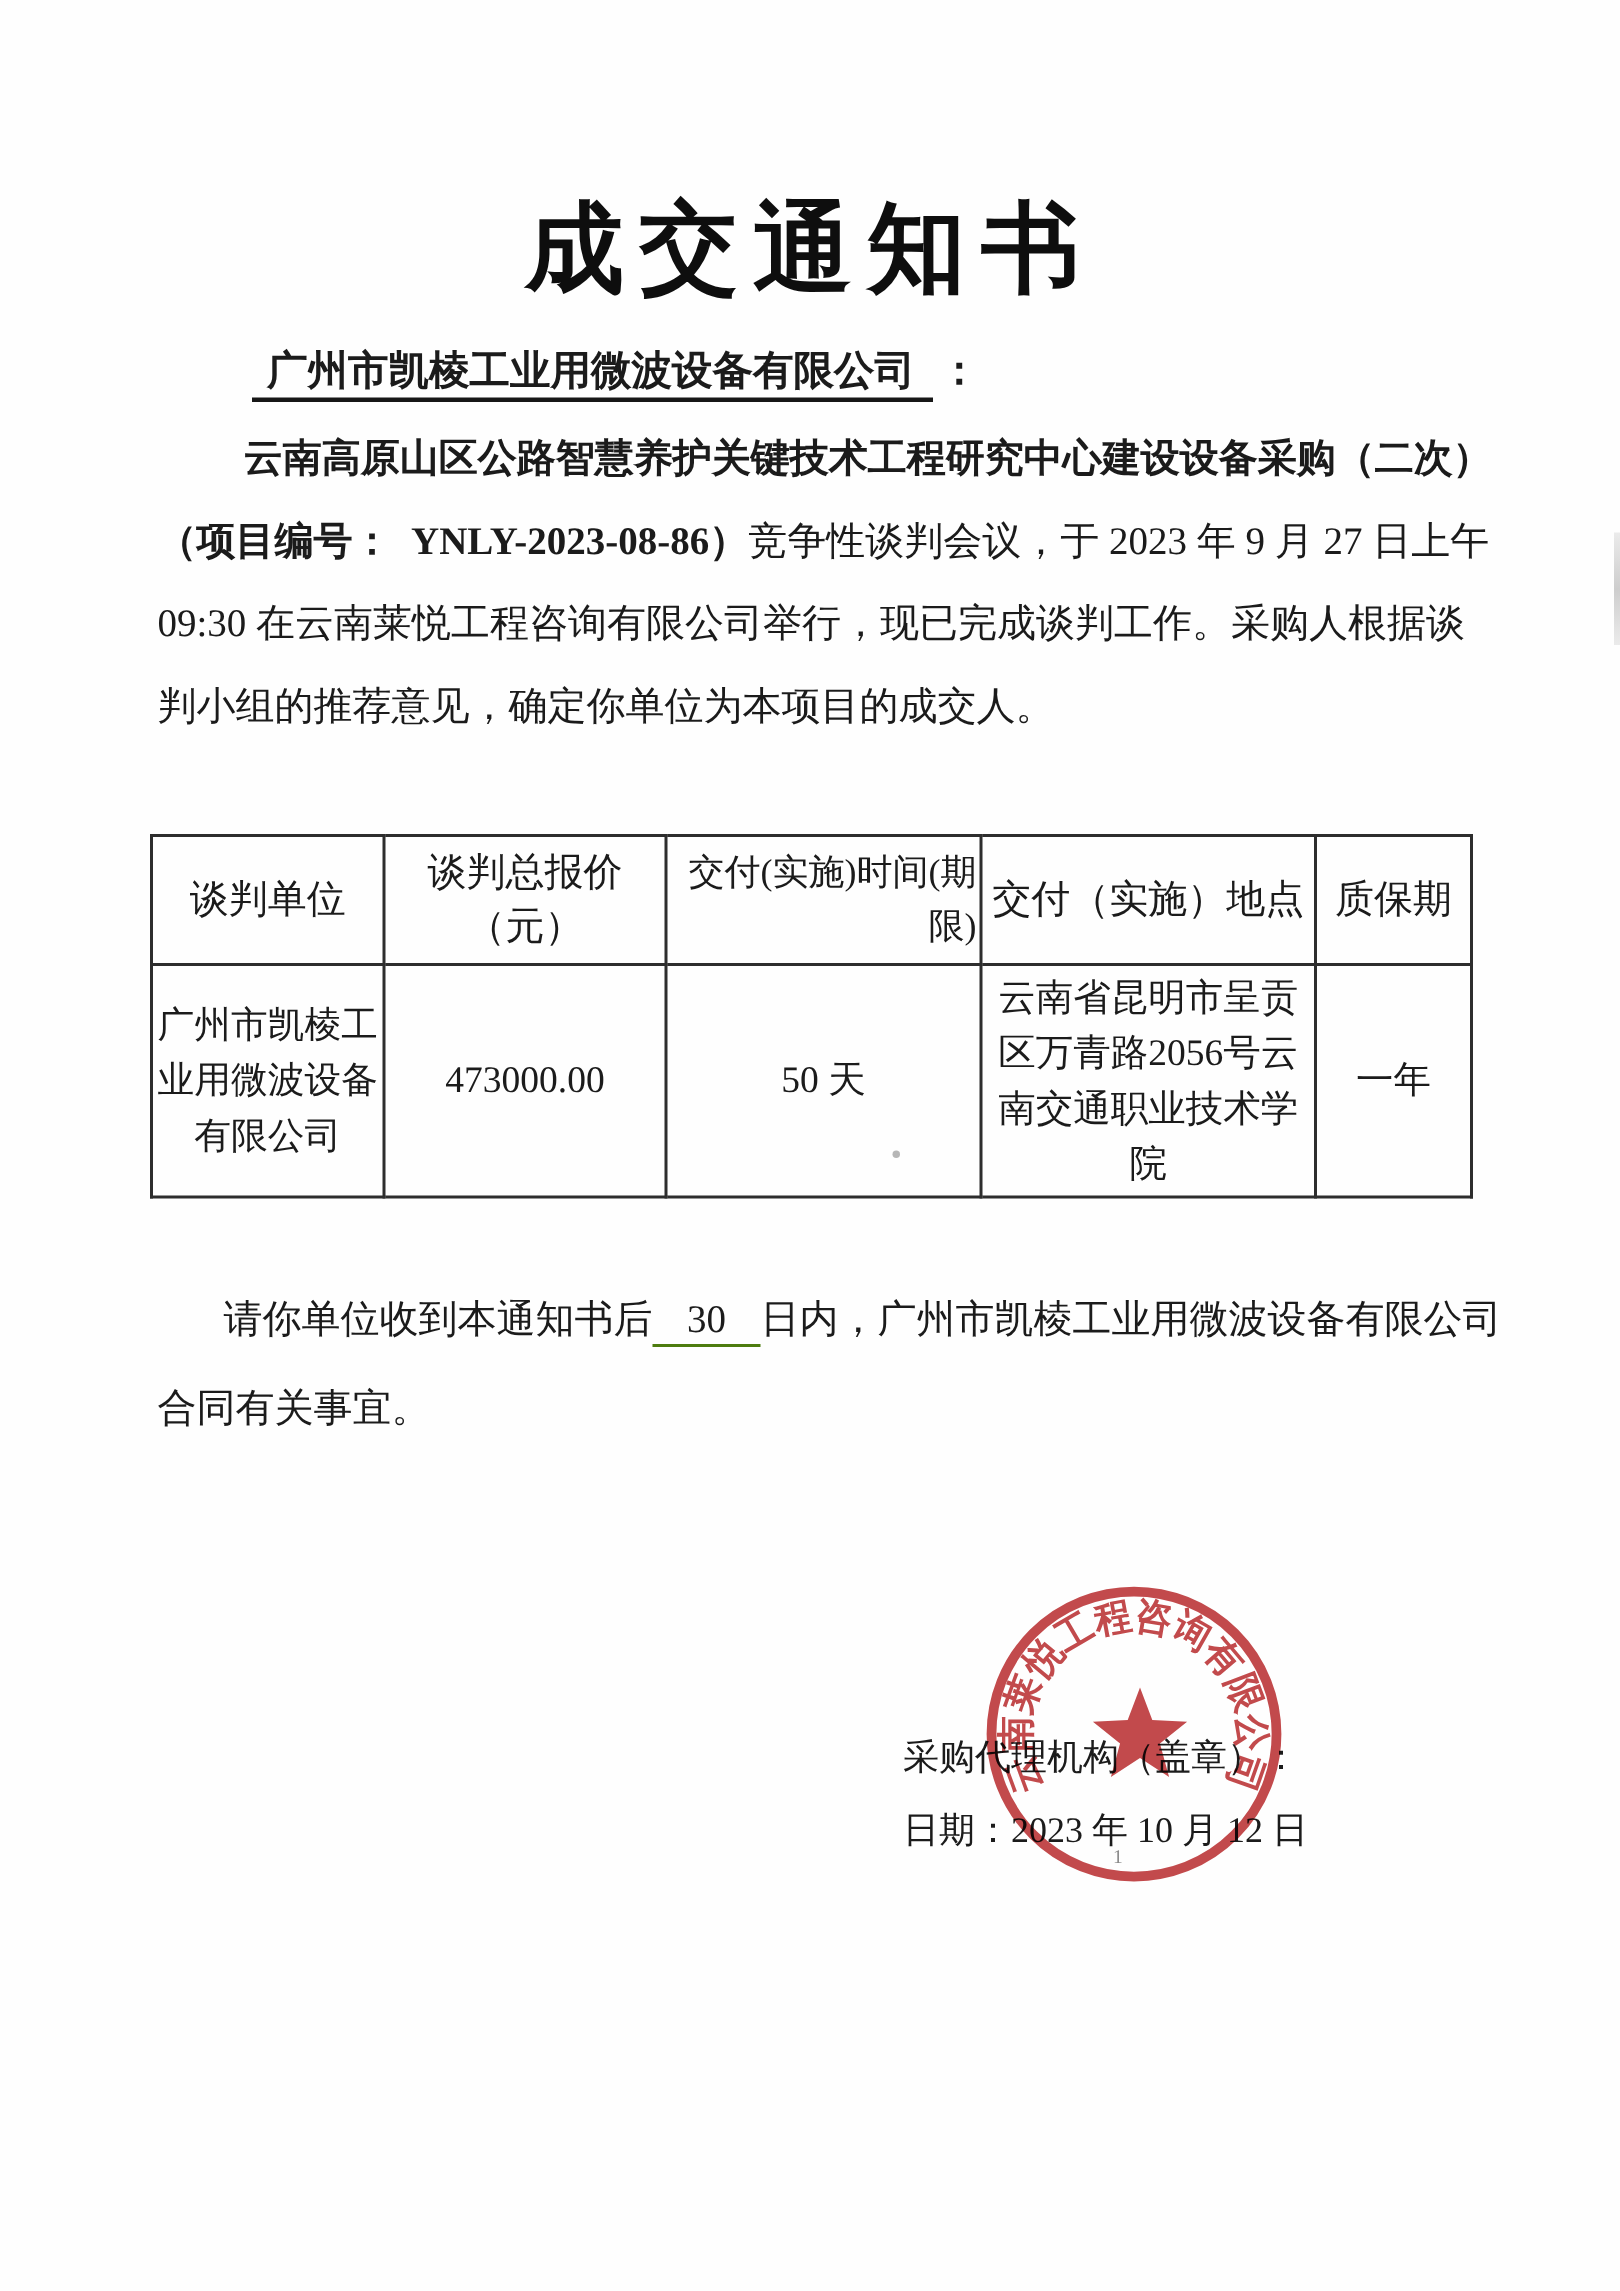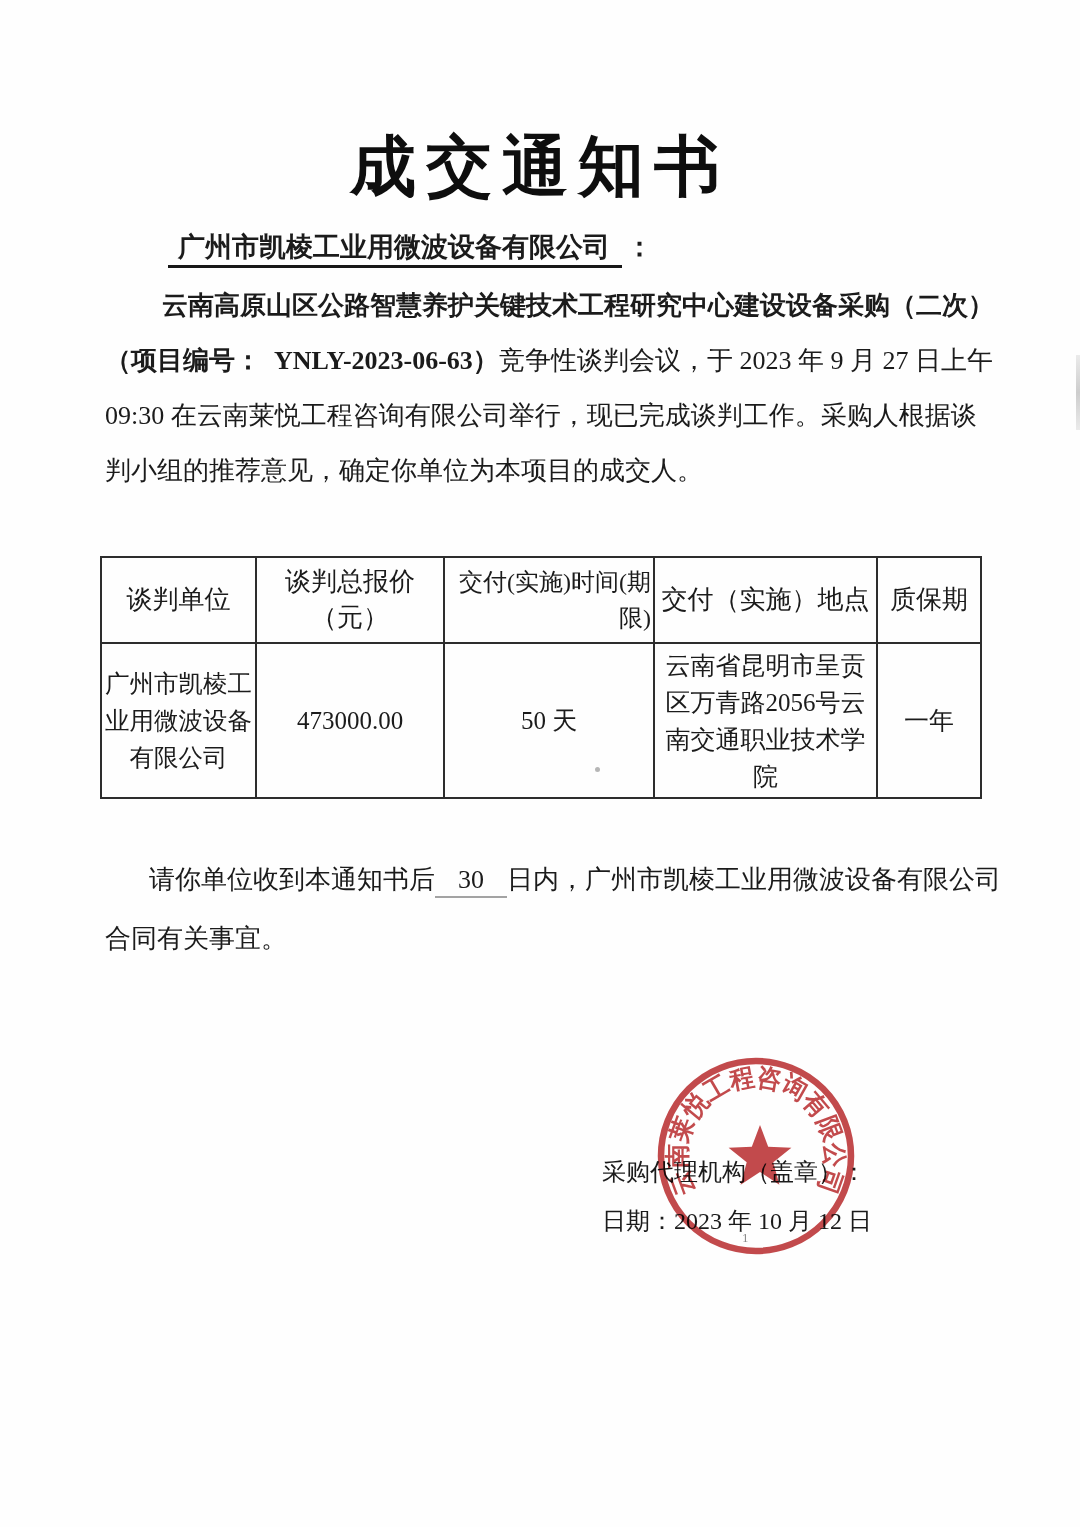--- a/index.html
+++ b/index.html
@@ -40,21 +40,21 @@
   }
   .addressee .colon { margin-left: 4px; }
   
   .intro {
     position: absolute;
     top: 278px; left: 105px;
     width: 890px;
     font-size: 26px;
   }
   .intro .line { height: 55px; line-height: 55px; white-space: pre; }
-  .intro .line.first { padding-left: 57px; }
+  .intro .line.first { padding-left: 57px; text-align: center; }
   .intro .b { font-weight: bold; }
   
   .tbl-wrap { position: absolute; top: 556px; left: 100px; width: 880px; }
   table.award {
     width: 880px;
     border-collapse: collapse;
     table-layout: fixed;
   }
   table.award th, table.award td {
     border: 2px solid #2d2d2d;
@@ -82,21 +82,21 @@
   
   .notice {
     position: absolute;
     top: 850px; left: 105px;
     width: 890px;
     font-size: 26px;
   }
   .notice .line { height: 59px; line-height: 59px; white-space: pre; }
   .notice .line.first { padding-left: 44px; }
   .notice .blank {
-    border-bottom: 2px solid #a3a3a3;
+    border-bottom: 2px solid #4d7c0f;
     padding: 0 23px 2px 23px;
   }
   
   .signature {
     position: absolute;
     top: 1148px; left: 602px;
     font-size: 24px;
   }
   .signature .line { height: 49px; line-height: 49px; white-space: pre; }
   
@@ -134,21 +134,21 @@
 <body>
 
 <div class="page">
 
   <h1 class="doc-title">成交通知书</h1>
 
   <div class="addressee"><span class="name">广州市凯棱工业用微波设备有限公司</span><span class="colon">：</span></div>
 
   <div class="intro">
     <div class="line first"><span class="b">云南高原山区公路智慧养护关键技术工程研究中心建设设备采购（二次）</span><span></span></div>
-    <div class="line"><span class="b">（项目编号：  YNLY-2023-06-63）</span><span>竞争性谈判会议，于 2023 年 9 月 27 日上午</span></div>
+    <div class="line"><span class="b">（项目编号：  YNLY-2023-08-86）</span><span>竞争性谈判会议，于 2023 年 9 月 27 日上午</span></div>
     <div class="line"><span class="b"></span><span>09:30 在云南莱悦工程咨询有限公司举行，现已完成谈判工作。采购人根据谈</span></div>
     <div class="line"><span class="b"></span><span>判小组的推荐意见，确定你单位为本项目的成交人。</span></div>
   </div>
 
   <div class="tbl-wrap">
     <table class="award">
       <colgroup>
         <col style="width:155px">
           <col style="width:188px">
           <col style="width:210px">

